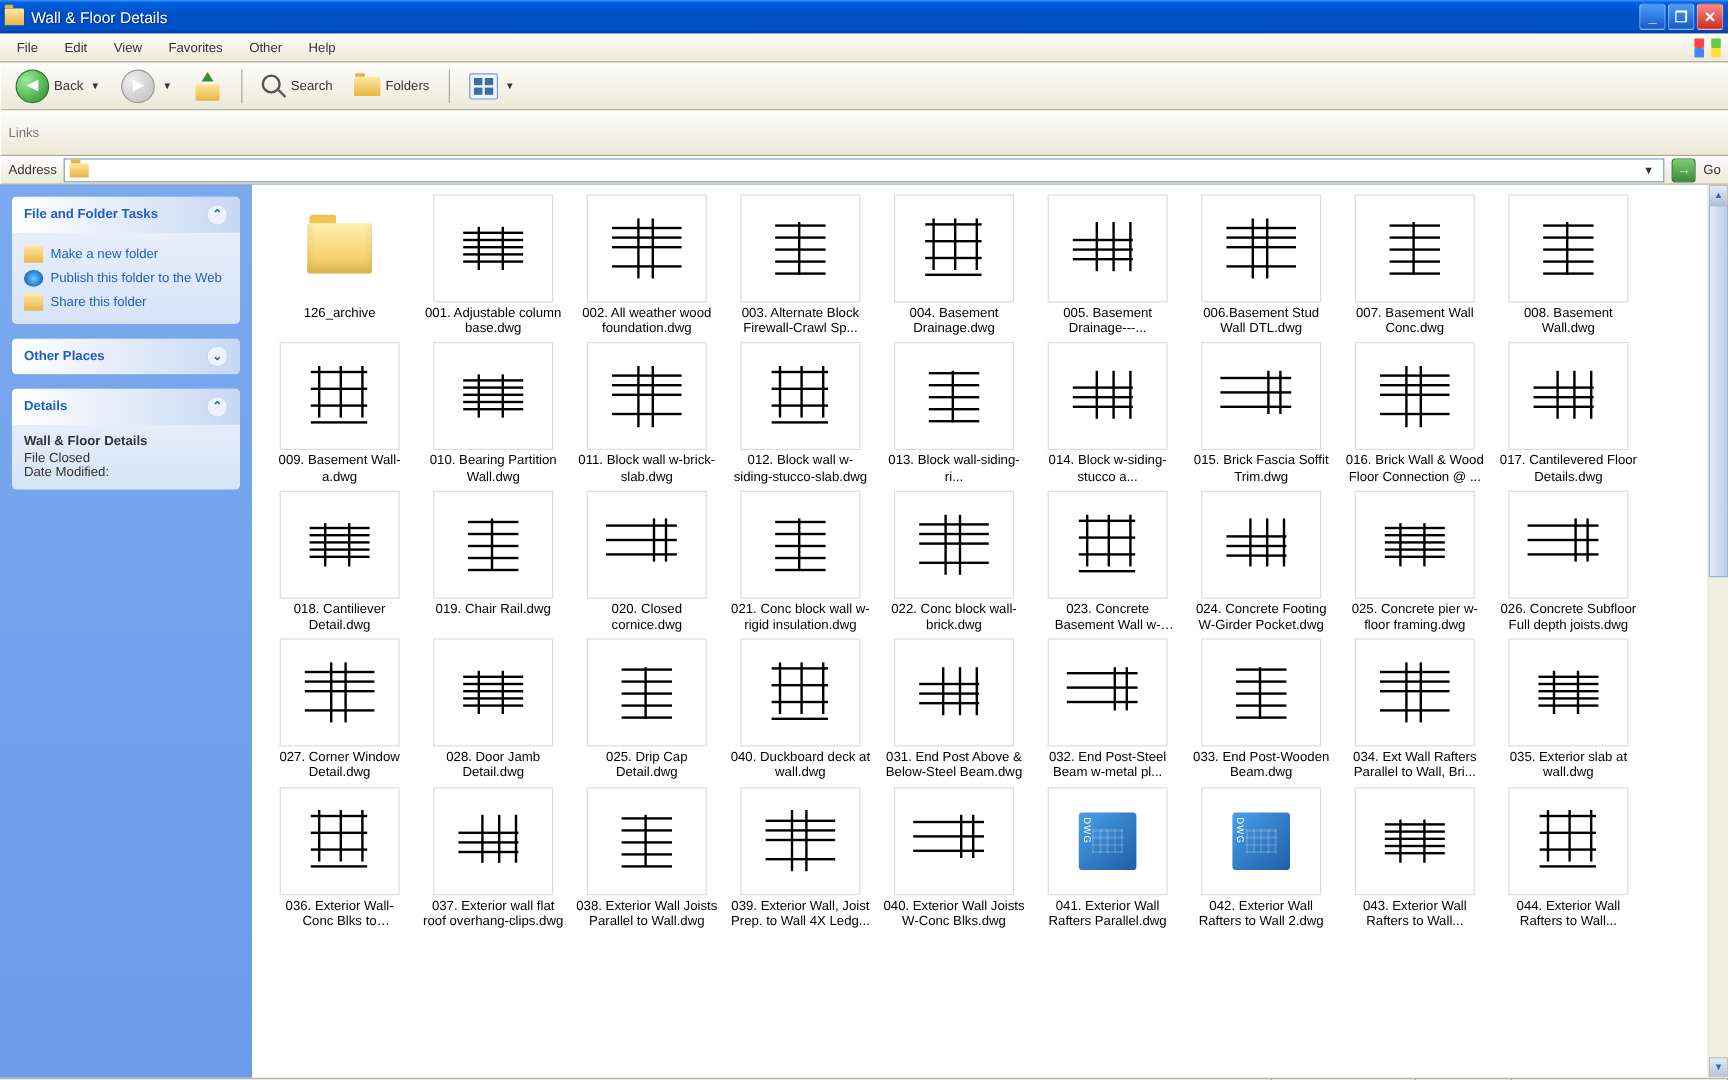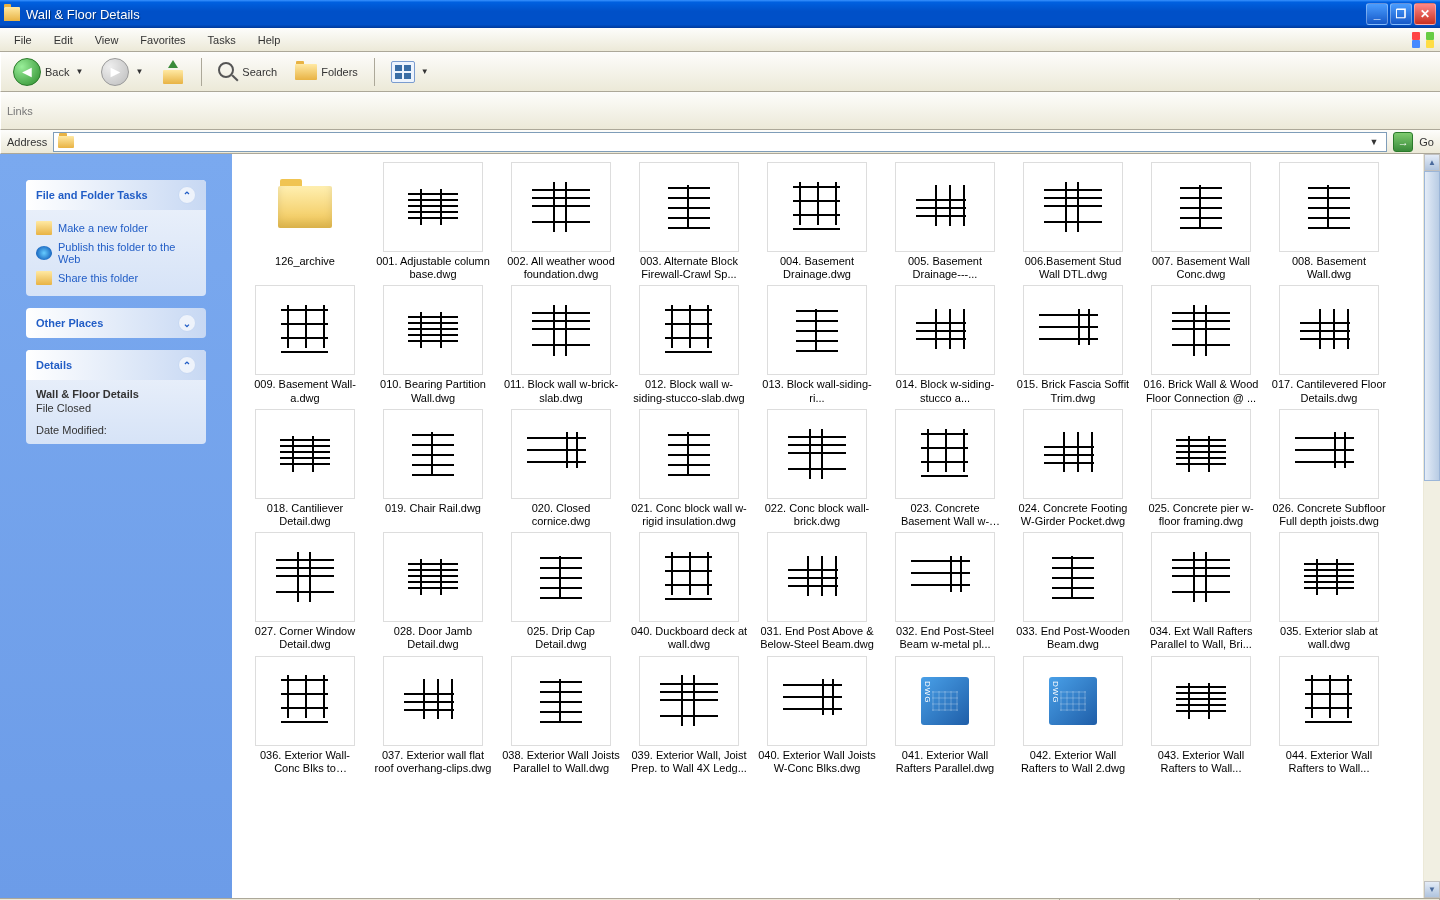--- a/index.html
+++ b/index.html
@@ -51,21 +51,21 @@
 
 .addrbar { height: 24px; background: linear-gradient(to bottom,#fdfdfb,#ece9d8); border-bottom: 1px solid #aca899; display: flex; align-items: center; padding: 0 6px; gap: 6px; color: #333; border-left: 1px solid #fff; }
 .addrbox { flex: 1; height: 20px; background: white; border: 1px solid #7f9db9; display: flex; align-items: center; padding: 0 4px; gap: 4px; }
 .addrbox .drop2 { margin-left: auto; font-size: 9px; color: #333; padding: 0 4px; }
 .gobtn { width: 20px; height: 20px; background: linear-gradient(to bottom,#7ecb6f,#3a8b3a); border: 1px solid #2a7a2a; border-radius: 3px; color: white; display: flex; align-items: center; justify-content: center; font-size: 11px; }
 
 
 .main { display: flex; height: 744px; position: relative; }
 
 
-.sidebar { width: 232px; background: linear-gradient(to bottom,#7aa9ef,#6c9ce8); padding: 26px; overflow: hidden; }
+.sidebar { width: 210px; background: linear-gradient(to bottom,#7aa9ef,#6c9ce8); padding: 10px; overflow: hidden; }
 .panel { background: linear-gradient(to bottom,#eef3fb,#d6e3f7); border-radius: 4px; margin-bottom: 12px; overflow: hidden; }
 .panel-hd { background: linear-gradient(to right,#fff,#c7d8f3); padding: 6px 10px; font-weight: bold; color: #215dc6; display: flex; align-items: center; justify-content: space-between; font-size: 11px; }
 .panel-hd .chev { width: 18px; height: 18px; border-radius: 50%; background: #eef3fb; border: 1px solid #c7d8f3; display: flex; align-items: center; justify-content: center; color: #215dc6; font-size: 10px; }
 .panel-body { padding: 8px 10px; font-size: 11px; }
 .task { display: flex; align-items: center; gap: 6px; color: #215dc6; padding: 3px 0; }
 .tico { width: 16px; height: 14px; flex-shrink: 0; }
 .tico.fld2 { background: linear-gradient(to bottom,#ffe9a3,#e8b344); border-radius: 1px; }
 .tico.globe { background: radial-gradient(circle,#6cf,#04a); border-radius: 50%; }
 .det-body { color: #333; }
 .det-body b { display: block; margin-bottom: 2px; }
@@ -125,21 +125,21 @@
     <div class="winbtn max">❐</div>
     <div class="winbtn close">✕</div>
   </div>
 </div>
 
 <div class="menubar">
   <span>File</span>
   <span>Edit</span>
   <span>View</span>
   <span>Favorites</span>
-  <span>Tasks</span>
+  <span>Other</span>
   <span>Help</span>
   <div class="flag">
     <div class="flag-sq r"></div>
       <div class="flag-sq g"></div>
       <div class="flag-sq b"></div>
       <div class="flag-sq y"></div>
   </div>
 </div>
 
 <div class="toolbar">
@@ -223,21 +223,21 @@
       </div>
     </div>
     <div class="panel">
       <div class="panel-hd">
         <span>Details</span>
         <span class="chev">⌃</span>
       </div>
       <div class="panel-body det-body">
         <b>Wall &amp; Floor Details</b>
         <div>File Closed</div>
-        <div style="margin-top:10px">Date Modified:</div>
+        <div style="margin-top:0">Date Modified:</div>
       </div>
     </div>
   </div>
 
   <div class="filepane">
     <div class="grid" id="file-grid">
         <div class="item">
           <div class="thumb folder">
             <div class="bigfld"></div>
           </div>

